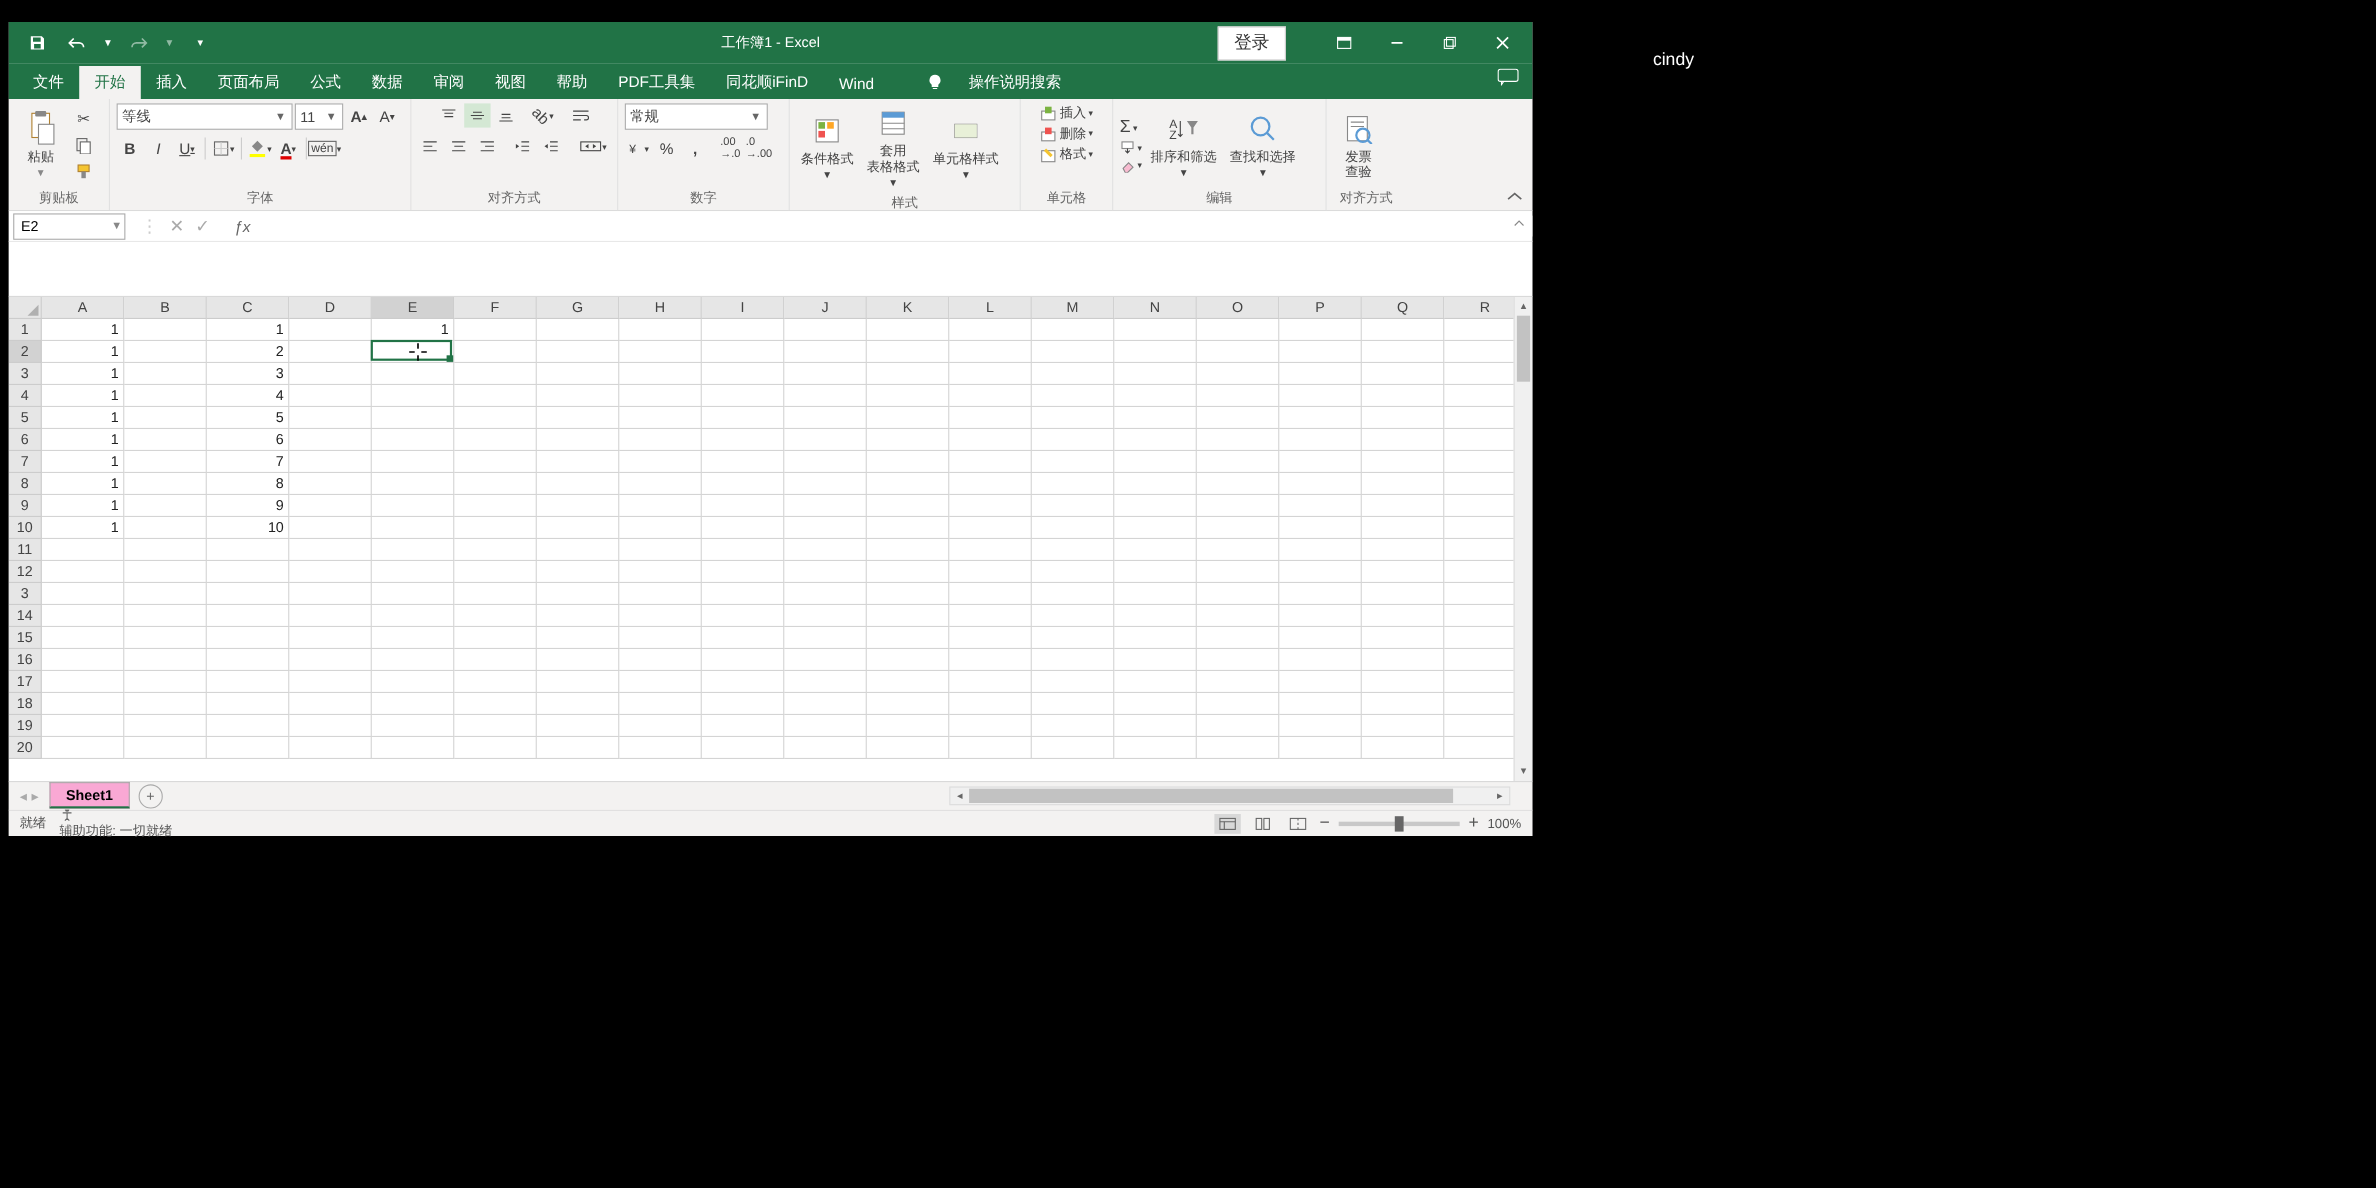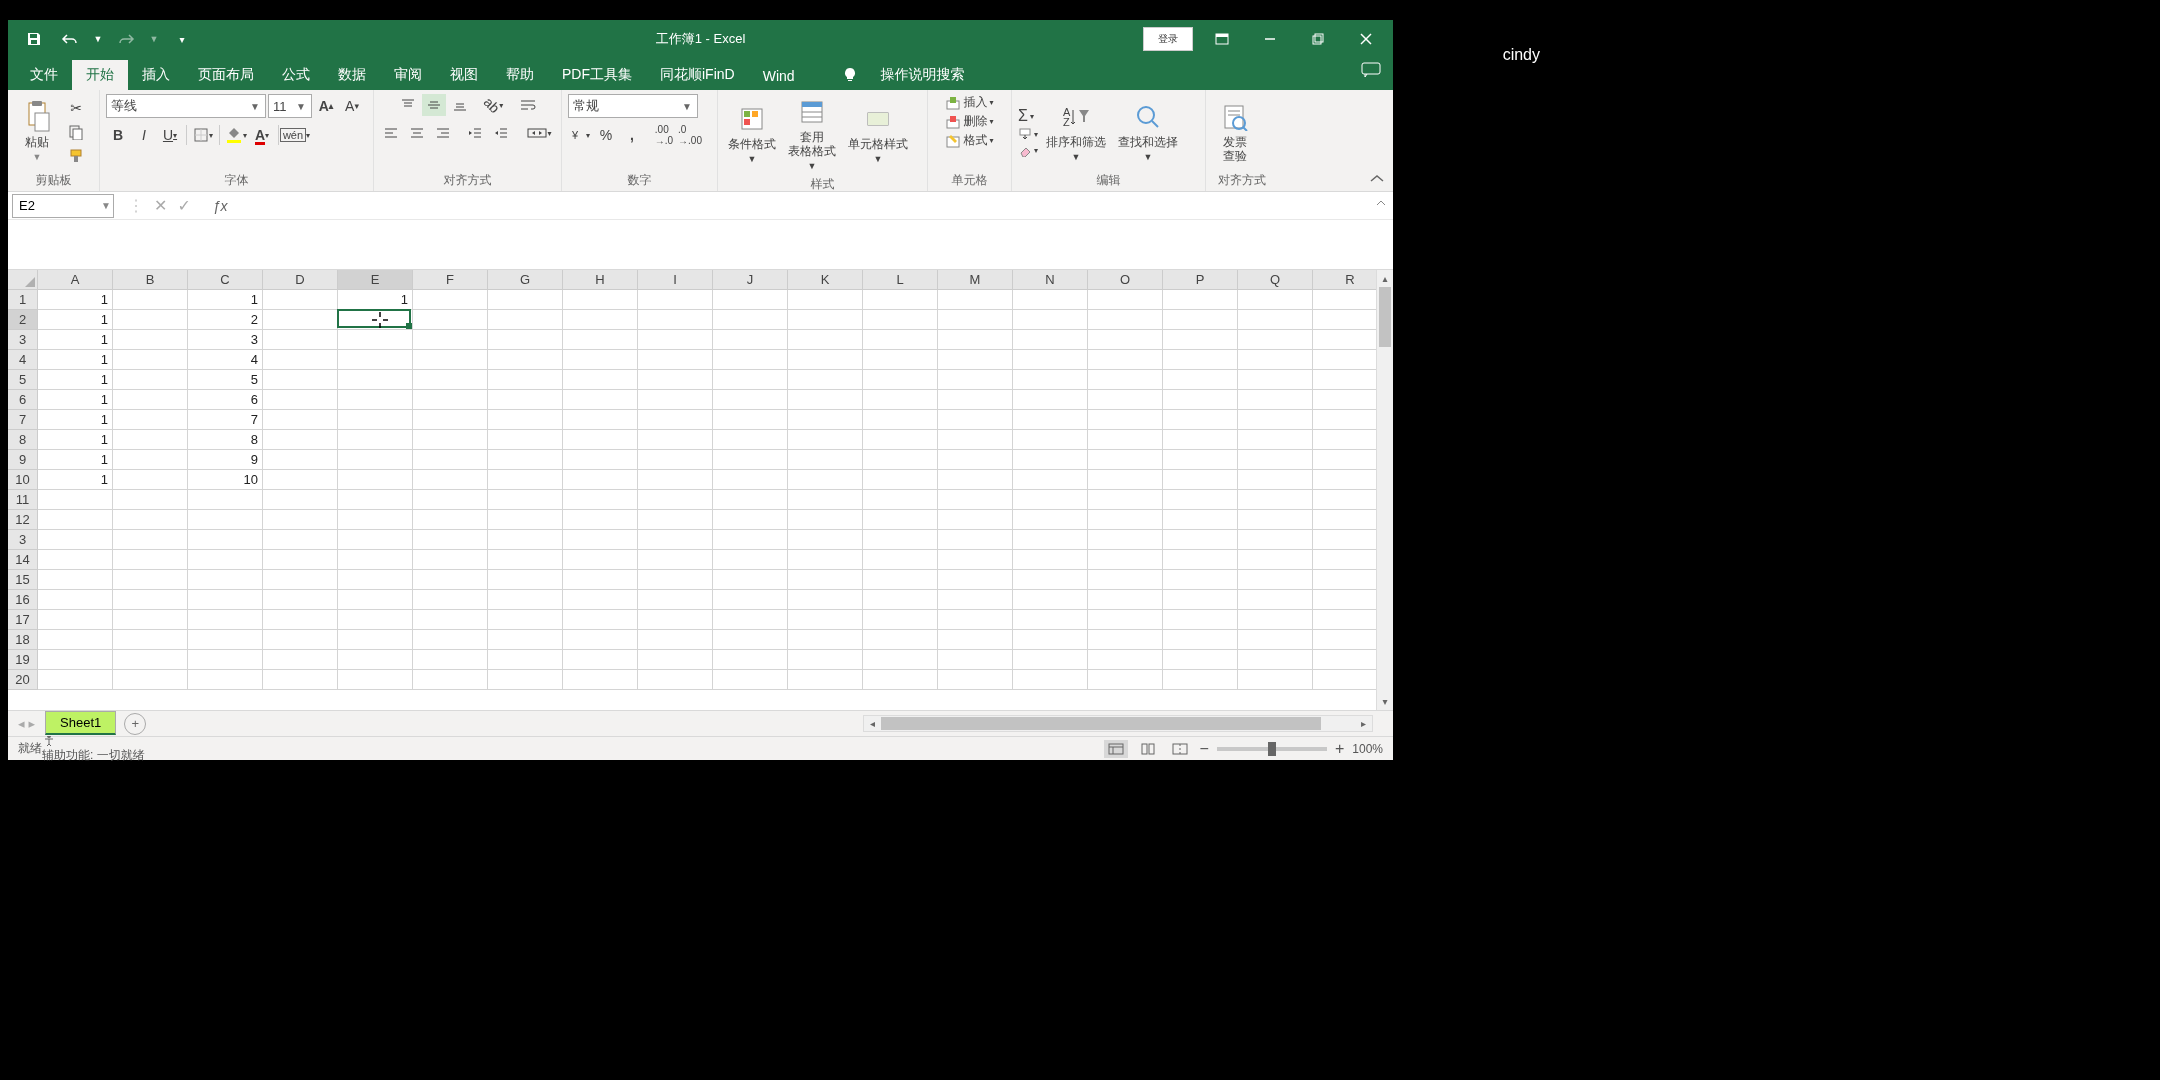--- a/index.html
+++ b/index.html
@@ -4,21 +4,21 @@
 <style>
 * { margin: 0; padding: 0; box-sizing: border-box; font-family: "Microsoft YaHei", "Segoe UI", sans-serif; }
 body { background: #000; width: 2160px; height: 1080px; overflow: hidden; position: relative; }
 .app-window { position: absolute; left: 8px; top: 20px; width: 1385px; height: 740px; background: #fff; display: flex; flex-direction: column; }
 .titlebar { height: 38px; background: #217346; display: flex; align-items: center; color: #fff; font-size: 13px; position: relative; }
 .qat { display: flex; align-items: center; gap: 8px; padding-left: 12px; }
 .qat-btn { width: 28px; height: 28px; display: flex; align-items: center; justify-content: center; cursor: pointer; color: #fff; }
 .qat-btn.dim { opacity: 0.5; }
 .title-text { position: absolute; left: 50%; transform: translateX(-50%); color: #fff; }
 .title-right { margin-left: auto; display: flex; align-items: center; gap: 2px; padding-right: 4px; }
-.login-btn { background: #fff; color: #333; padding: 4px 14px; font-size: 10px; margin-right: 4px; border: 1px solid #ccc; }
+.login-btn { background: #fff; color: #333; padding: 4px 14px; font-size: 16px; margin-right: 28px; border: 1px solid #ccc; }
 .winbtn { width: 46px; height: 38px; display: flex; align-items: center; justify-content: center; cursor: pointer; color: #fff; }
 
 .tabbar { height: 32px; background: #217346; display: flex; align-items:flex-end; padding-left: 8px; color: #fff; font-size: 14px; position: relative;}
 .tab { padding: 6px 14px; cursor: pointer; }
 .tab.active { background: #f3f2f1; color: #217346; }
 .tell-me { display: flex; align-items: center; gap: 24px; margin-left: 20px; padding: 6px 14px; }
 .comment-tab { position: absolute; right: 12px; top: 4px; }
 
 .ribbon { height: 102px; background: #f3f2f1; border-bottom: 1px solid #d9d9d9; display: flex; font-size: 12px; color: #444; }
 .rgroup { border-right: 1px solid #e1e1e1; padding: 4px 6px 2px 6px; display: flex; flex-direction: column; position: relative; }
@@ -62,28 +62,28 @@
 .cell { width: 75px; height: 20px; border-right: 1px solid #d4d4d4; border-bottom: 1px solid #d4d4d4; font-size: 13px; padding: 0 4px; text-align: right; line-height: 20px; color: #222;}
 .sel-box { position: absolute; border: 2px solid #217346; pointer-events: none; background: rgba(255,255,255,0);}
 .sel-handle { position: absolute; width: 6px; height: 6px; background: #217346; right: -3px; bottom: -3px; }
 .vscroll { position: absolute; right: 0; top: 0; bottom: 0; width: 17px; background: #f0f0f0; border-left: 1px solid #dcdcdc;}
 .vscroll .arr { height: 17px; text-align: center; line-height: 17px; font-size: 10px; color: #666; cursor:pointer;}
 .vscroll .thumb { position: absolute; top: 17px; left: 2px; right: 2px; height: 60px; background: #c2c2c2;}
 .cursor-cross { position: absolute; pointer-events: none; }
 
 .sheettabs { height: 26px; background: #f3f2f1; border-top: 1px solid #d9d9d9; display: flex; align-items: center; font-size: 13px; position: relative;}
 .nav-arrows { display: flex; gap: 4px; padding: 0 10px; color: #aaa; }
-.sheet-tab { padding: 3px 14px; background: #bef264; border: 1px solid #aaa; border-bottom: 2px solid #217346; margin-top:-1px;}
+.sheet-tab { padding: 3px 14px; background: #f9a8d4; border: 1px solid #aaa; border-bottom: 2px solid #217346; margin-top:-1px;font-weight:bold;}
 .add-sheet { width: 22px; height: 22px; border: 1px solid #aaa; border-radius: 50%; display: flex; align-items: center; justify-content: center; margin-left: 8px; cursor: pointer; color: #666;}
 .hscroll-area { position: absolute; right: 20px; top: 4px; width: 510px; height: 17px; background: #f0f0f0; border: 1px solid #dcdcdc; display:flex;}
 .hscroll-area .arr { width:17px; text-align:center; line-height:15px; font-size:10px; color:#666;}
 .hscroll-area .track { flex:1; position:relative;}
 .hscroll-area .thumb { position:absolute; left:0; top:1px; bottom:1px; width:440px; background:#c2c2c2;}
 
-.statusbar { height: 24px; background: #f3f2f1; border-top: 1px solid #d9d9d9; display: flex; align-items: center; font-size: 12px; color: #555; padding: 0 10px; gap: 0;}
+.statusbar { height: 24px; background: #f3f2f1; border-top: 1px solid #d9d9d9; display: flex; align-items: center; font-size: 12px; color: #555; padding: 0 10px; gap: 12px;}
 .statusbar .right { margin-left: auto; display: flex; align-items: center; gap: 8px; }
 .viewbtn { width: 24px; height: 18px; border: 1px solid transparent; display:flex; align-items:center; justify-content:center; cursor:pointer;}
 .viewbtn.active { background: #d8d8d8; }
 .zoom-slider { width: 110px; height: 4px; background: #c8c8c8; position: relative; }
 .zoom-slider .tk { position:absolute; left:50%; top:-3px; width:2px; height:10px; background:#888;}
 .zoom-slider .th { position:absolute; left:50%; top:-5px; width:8px; height:14px; background:#666; transform:translateX(-50%);}
 
 .side-label { position: absolute; right: 620px; top: 46px; color: #fff; font-size: 16px; font-family: "Segoe UI", sans-serif; }
 
 svg { display: block; }

